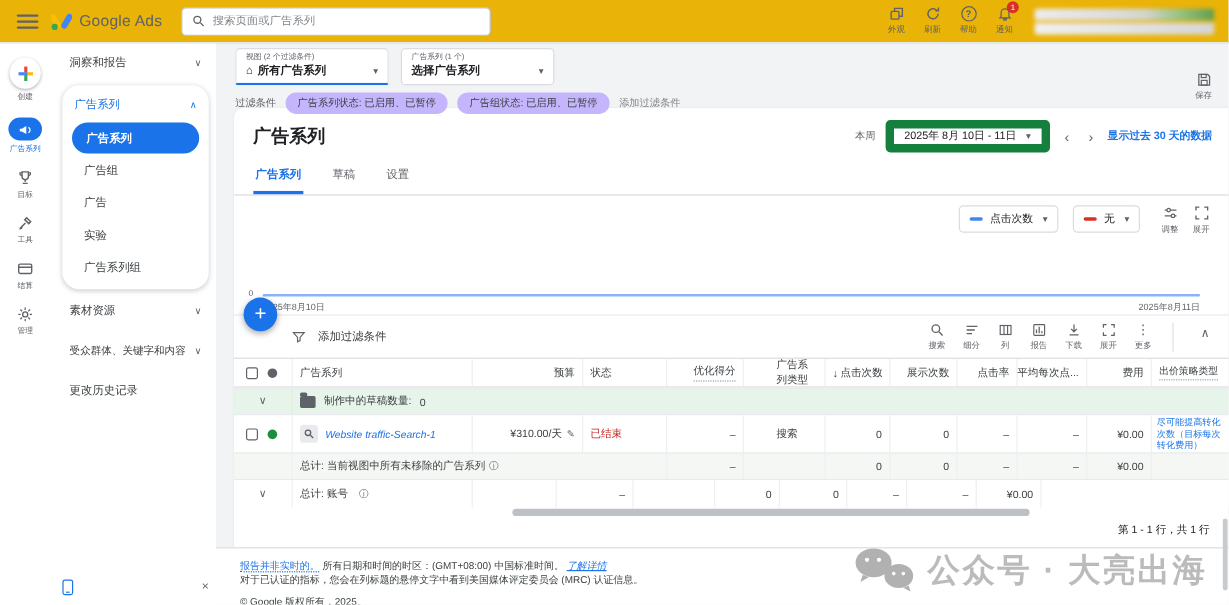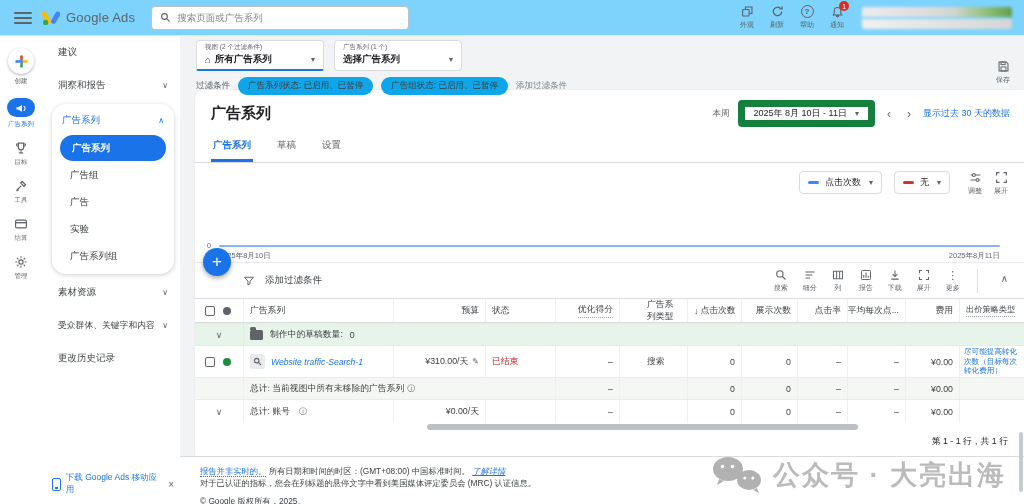--- a/index.html
+++ b/index.html
@@ -1,21 +1,21 @@
 <!DOCTYPE html>
 <html><head>
 <meta charset="utf-8">
 <style>
   * { margin:0; padding:0; box-sizing:border-box; }
   html,body { width:1024px; height:504px; overflow:hidden; }
   body { font-family:"Liberation Sans","DejaVu Sans",sans-serif; color:#3c4043; background:#fff; }
   .app { position:relative; width:1024px; height:504px; overflow:hidden; background:#fff; }
 
   
-  .topbar { height:36px; display:flex; align-items:center; padding:0 12px 0 10px; background:#7dd3fc; border-bottom:1px solid #e4e6e8; position:relative; z-index:5; }
+  .topbar { height:36px; display:flex; align-items:center; padding:0 12px 0 10px; background:#eab308; border-bottom:1px solid #e4e6e8; position:relative; z-index:5; }
   .hamburger { width:18px; height:12px; display:flex; flex-direction:column; justify-content:space-between; margin:0 10px 0 4px; cursor:pointer; }
   .hamburger i { height:2px; background:#5f6368; border-radius:1px; }
   .logo { display:flex; align-items:center; gap:6px; margin-right:16px; }
   .logo-name { font-size:13px; color:#5f6368; letter-spacing:.2px; }
   .searchbox { display:flex; align-items:center; gap:6px; width:258px; height:24px; border:1px solid #bdc1c6; border-radius:4px; background:#fff; padding:0 8px; }
   .searchbox input { border:none; outline:none; flex:1; font-size:9.5px; color:#3c4043; font-family:Liberation Serif, serif; background:transparent; }
   .searchbox input::placeholder { color:#80868b; }
   .top-actions { margin-left:auto; display:flex; align-items:flex-start; gap:16px; }
   .icon-stack { display:flex; flex-direction:column; align-items:center; gap:2px; cursor:pointer; position:relative; }
   .icon-stack .lbl { font-size:7px; color:#5f6368; white-space:nowrap; }
@@ -51,32 +51,32 @@
   .main { position:absolute; left:180px; top:36px; right:0; bottom:0; background:#f1f3f4; display:flex; flex-direction:column; }
   .filterbar { position:relative; height:54px; padding:4px 10px 0 16px; flex:none; }
   .fb-row1 { display:flex; gap:10px; }
   .dd-box { background:#fff; border:1px solid #dadce0; border-radius:4px; padding:2px 8px 3px; min-width:128px; cursor:pointer; }
   .dd-box.active-underline { border-bottom:2px solid #1a73e8; border-radius:4px 4px 2px 2px; }
   .dd-label { font-size:6.5px; color:#5f6368; white-space:nowrap; }
   .dd-value { display:flex; align-items:center; gap:4px; font-size:9.5px; color:#202124; font-weight:bold; margin-top:1px; }
   .dd-value .arrow { margin-left:auto; color:#5f6368; font-size:8px; font-weight:normal; padding-left:10px; }
   .fb-row2 { display:flex; align-items:center; gap:8px; margin-top:6px; }
   .fb-label { font-size:8.5px; color:#5f6368; }
-  .chip { background:#0ea5e9; border-radius:10px; padding:3px 10px; font-size:8.5px; color:#3c4043; white-space:nowrap; cursor:pointer; }
+  .chip { background:#c4b5fd; border-radius:10px; padding:3px 10px; font-size:8.5px; color:#3c4043; white-space:nowrap; cursor:pointer; }
   .add-chip { font-size:8.5px; color:#80868b; cursor:pointer; }
   .save-stack { position:absolute; right:14px; top:24px; }
 
   .card { flex:none; margin-left:15px; background:#fff; border-radius:8px 0 0 0; display:flex; flex-direction:column; box-shadow:0 0 2px rgba(0,0,0,.08); }
   .card-head { display:flex; align-items:center; padding:10px 14px 2px 16px; }
   .page-title { font-size:15px; color:#202124; }
   .date-area { margin-left:auto; display:flex; align-items:center; gap:8px; }
   .period-lbl { font-size:8.5px; color:#5f6368; }
   .date-box { display:flex; align-items:center; gap:8px; border:7px solid #15803d; border-radius:4px; padding:0 9px; font-size:9px; color:#202124; cursor:pointer; }
   .date-nav { color:#5f6368; font-size:12px; padding:0 4px; cursor:pointer; }
-  .date-link { font-size:9px; color:#1a73e8; font-weight:normal; cursor:pointer; }
+  .date-link { font-size:9px; color:#1a73e8; font-weight:bold; cursor:pointer; }
 
   .tabs { display:flex; gap:22px; padding:8px 16px 0; border-bottom:1px solid #dadce0; }
   .tab { font-size:9.5px; color:#5f6368; padding:2px 2px 7px; cursor:pointer; }
   .tab.active { color:#1a73e8; font-weight:bold; border-bottom:3px solid #1a73e8; border-radius:1.5px 1.5px 0 0; }
 
   .chart-controls { display:flex; justify-content:flex-end; align-items:flex-start; gap:12px; padding:8px 16px 2px; }
   .metric-box { display:flex; align-items:center; gap:6px; border:1px solid #dadce0; border-radius:4px; padding:4px 8px; font-size:9px; color:#202124; cursor:pointer; }
   .dash { width:11px; height:3px; border-radius:2px; }
   .metric-box .arrow { color:#5f6368; font-size:8px; margin-left:2px; }
 
@@ -106,21 +106,21 @@
   .w-budget { width:92px; }
   .w-status { width:70px; }
   .w-opt { width:64px; }
   .w-type { width:68px;padding-left:27px; }
   .w-clicks { width:54px; }
   .w-impr { width:56px; }
   .w-ctr { width:50px; }
   .w-cpc { width:58px; }
   .w-cost { width:54px; }
   .w-bid { flex:1; }
-  .w-merge { width:312px;font-family:Liberation Serif, serif; }
+  .w-merge { width:312px; }
   .dotted-u { border-bottom:1px dotted #9aa0a6; padding-bottom:1px; }
   .checkbox { width:10px; height:10px; border:1.4px solid #5f6368; border-radius:2px; flex:none; cursor:pointer; }
   .dot { width:8px; height:8px; border-radius:50%; flex:none; }
   .dot.grey { background:#5f6368; } .dot.green { background:#1e8e3e; }
   .row-draft { background:#e6f4ea; height:22px; }
   .row-campaign { height:32px; background:#fff; }
   .row-total-view { height:22px; background:#f4f7f4; }
   .row-total-acct { height:24px; background:#fff; }
   .chev-cell { color:#5f6368; font-size:9px; justify-content:center; padding:0; }
   .folder { width:13px; height:10px; background:#5f6368; border-radius:1.5px; position:relative; flex:none; }
@@ -255,23 +255,20 @@
       <svg width="14" height="14" viewBox="0 0 16 16">
           <circle cx="8" cy="8" r="2.4" fill="none" stroke="#5f6368" stroke-width="1.3"></circle>
           <path d="M8 1.5v2.2M8 12.3v2.2M1.5 8h2.2M12.3 8h2.2M3.4 3.4l1.6 1.6M11 11l1.6 1.6M12.6 3.4L11 5M5 11l-1.6 1.6" stroke="#5f6368" stroke-width="1.2"></path>
         </svg>
       <span class="lbl">管理</span>
     </div>
   </nav>
 
   <nav class="sidebar">
     <div class="side-item">
-        <span>建议</span>
-      </div>
-    <div class="side-item">
       <span>洞察和报告</span>
       <span class="chev">∨</span>
     </div>
     <div class="side-card">
       <div class="parent">
         <span>广告系列</span>
         <span class="chev">∧</span>
       </div>
       <div class="sub-item selected">
           <span>广告系列</span>
@@ -295,21 +292,20 @@
     </div>
     <div class="side-item" style="font-size:8.8px;">
       <span>受众群体、关键字和内容</span>
       <span class="chev">∨</span>
     </div>
     <div class="side-item">
         <span>更改历史记录</span>
       </div>
     <div class="app-promo">
       <span class="phone-ic"></span>
-      <span>下载 Google Ads 移动应用</span>
       <span class="x">×</span>
     </div>
   </nav>
 
   <main class="main">
 
     <div class="filterbar">
       <div class="fb-row1">
         <div class="dd-box active-underline">
           <div class="dd-label">视图 (2 个过滤条件)</div>
@@ -585,23 +581,20 @@
           <div class="cell w-bid"></div>
         </div>
 
         <div class="trow row-total-acct">
           <div class="cell first w-ctl chev-cell">
               <span>∨</span>
             </div>
           <div class="cell w-name">
               <span>总计: 账号</span>
               <span class="info-ic">ⓘ</span>
-            </div>
-          <div class="cell w-budget num">
-              <span>¥0.00/天</span>
             </div>
           <div class="cell w-status"></div>
           <div class="cell w-opt num">
               <span>–</span>
             </div>
           <div class="cell w-type"></div>
           <div class="cell w-clicks num">
               <span>0</span>
             </div>
           <div class="cell w-impr num">

